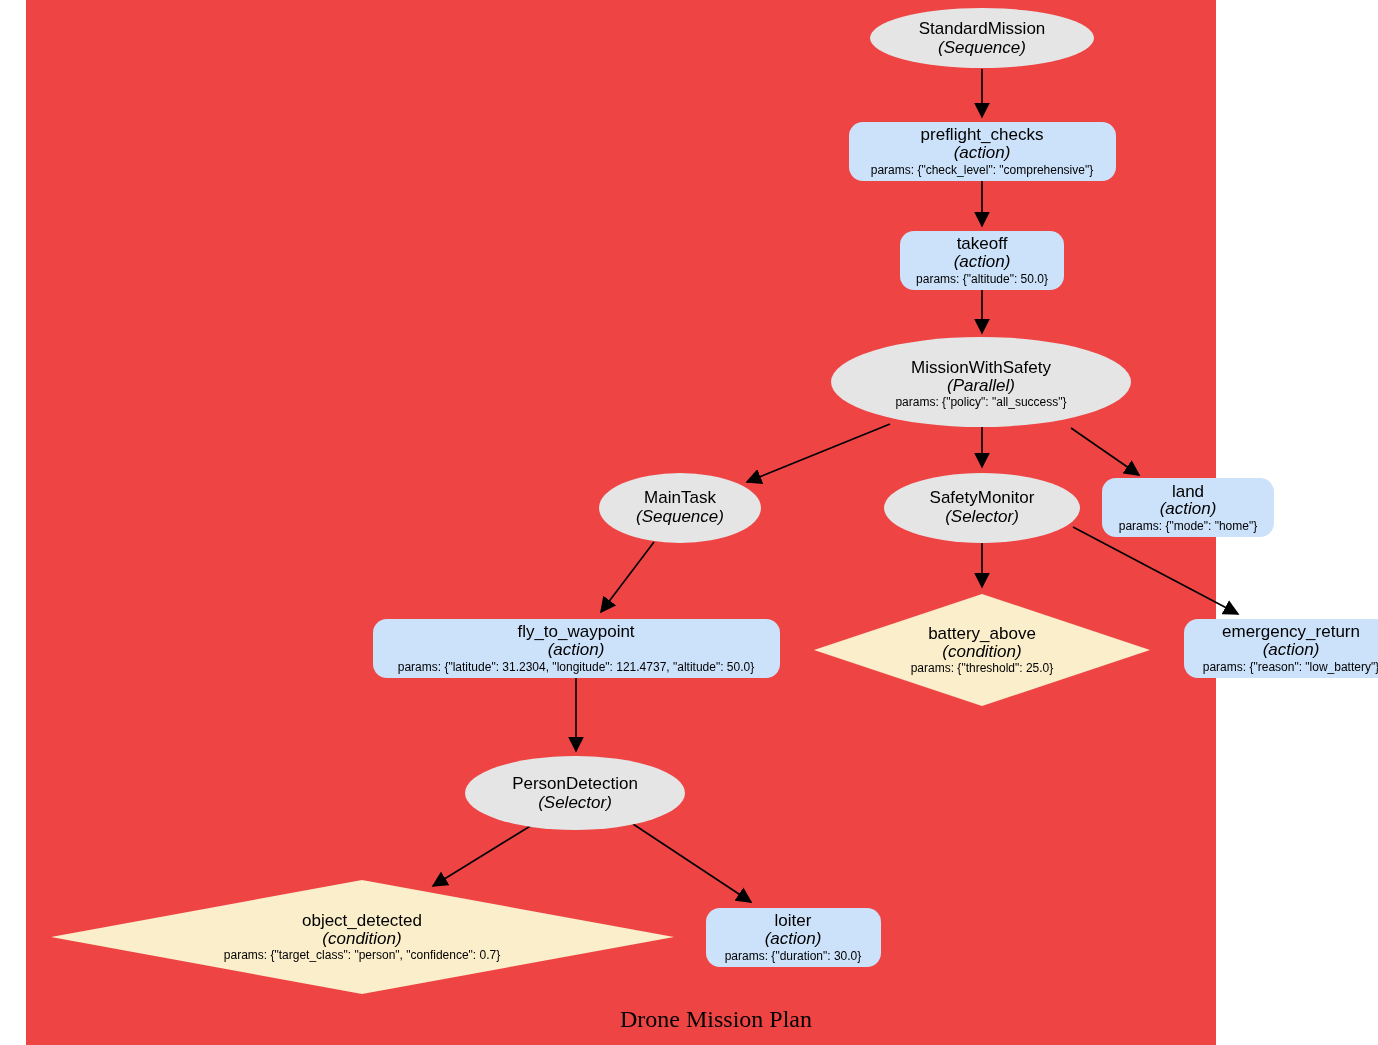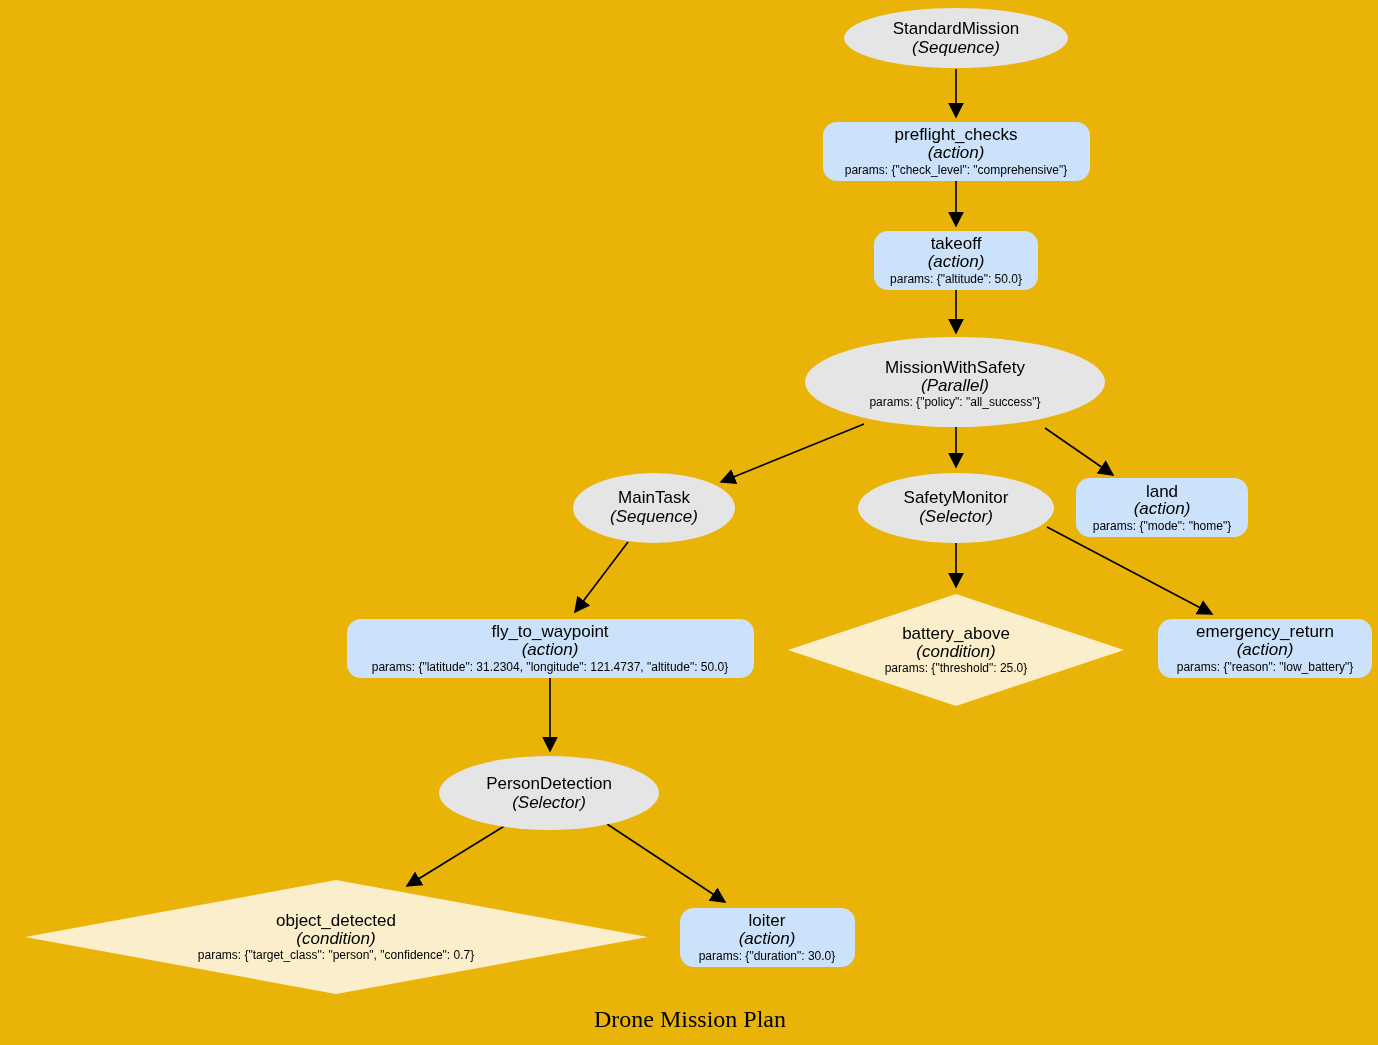--- a/index.html
+++ b/index.html
@@ -1,16 +1,16 @@
 <!DOCTYPE html>
 <html><head>
 <meta charset="utf-8">
 <style>
   html, body { margin: 0; padding: 0; background: #ffffff; }
-  .canvas-wrap { width: 1378px; height: 1045px; position: relative; background: #eab308; }
+  .canvas-wrap { width: 1190px; height: 1045px; position: relative; background: #ef4444; margin-left: 26px; }
   svg { display: block; }
   .edge-line { stroke: #000000; stroke-width: 1.6; fill: none; }
   .node-shape { stroke: none; }
   .diamond { stroke-width: 10; stroke-linejoin: round; }
   text { font-family: "Liberation Sans", sans-serif; fill: #000000; text-anchor: middle; }
   .nt { font-size: 17px; }
   .ni { font-size: 17px; font-style: italic; }
   .np { font-size: 12px; }
   .diagram-title { font-family: "Liberation Serif", serif; font-size: 24px; }
 </style>

